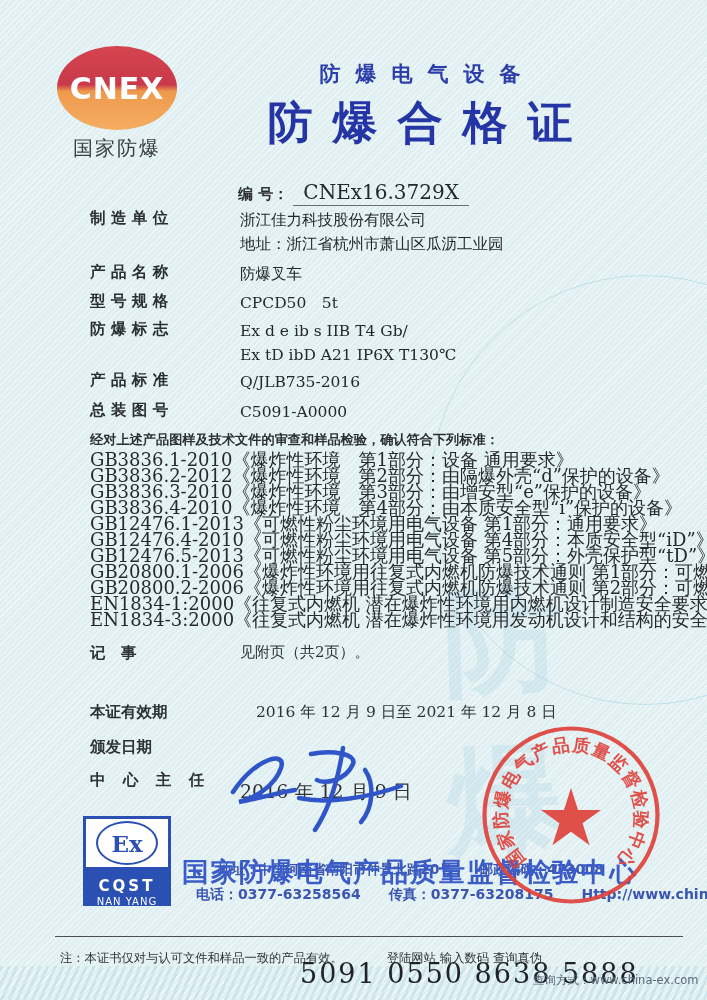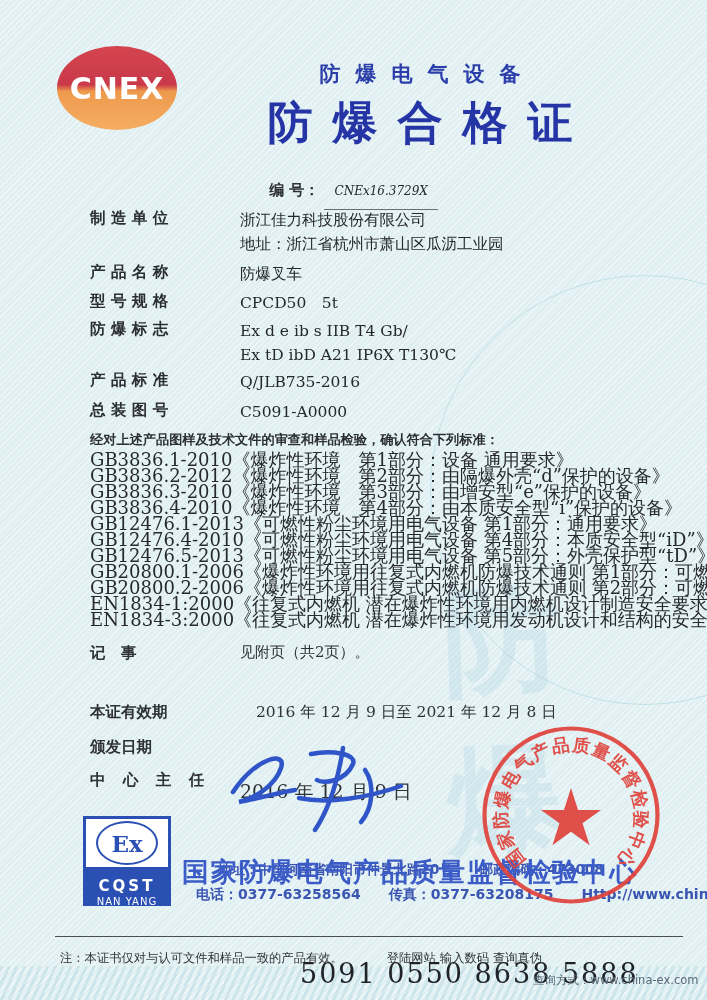--- a/index.html
+++ b/index.html
@@ -27,21 +27,21 @@
     background:linear-gradient(180deg,#d4454f 0%,#c9394a 46%,#ee9a4d 54%,#f5ad62 100%);
     display:flex; align-items:center; justify-content:center; z-index:1; }
   .logo-text { color:#fff; font-size:30px; font-weight:bold; letter-spacing:1px; }
   .logo-caption { left:53px; top:135px; width:128px; text-align:center; font-size:20px; letter-spacing:2px; color:#3a3e44; }
   .subtitle { left:210px; top:60px; width:420px; text-align:center; font-size:21px; font-weight:bold;
               color:#2c3ea9; letter-spacing:15px; text-indent:15px; }
   .title { left:195px; top:93px; width:450px; text-align:center; font-size:45px; font-weight:bold;
            color:#2535a6; letter-spacing:20px; text-indent:20px; }
   .serial-row { left:0; top:180px; width:100%; text-align:center; z-index:1; }
   .serial-label { font-size:15px; font-weight:600; color:#2e3237; }
-  .serial-value { font-size:12px; border-bottom:1px solid #6b6f74; padding:0 10px 11px 10px; color:#24282d;font-style:italic; }
+  .serial-value { font-size:20px; border-bottom:1px solid #6b6f74; padding:0 10px 1px 10px; color:#24282d; }
 
   
   .field-label { left:90px; width:150px; font-size:15.5px; font-weight:600; color:#2b2f35; z-index:1; }
   .field-value { left:240px; font-size:15.5px; line-height:24px; color:#24282d; z-index:1; }
 
   
   .standards { left:90px; top:431px; width:600px; z-index:1; }
   .standards-intro { font-size:13.2px; font-weight:600; margin-bottom:3px; color:#2b2f35; }
   .standards-list div { font-family:"DejaVu Serif","Liberation Serif",serif; font-size:18px; line-height:16.05px; color:#26292e; white-space:nowrap; }
 
@@ -84,20 +84,21 @@
 
 <div class="page">
 
   <div class="abs wm-circle"></div>
   <div class="abs wm-chars serif">防 爆</div>
   <div class="abs bottom-band"></div>
 
   <div class="abs logo-oval">
     <span class="logo-text">CNEX</span>
   </div>
+  <div class="abs logo-caption">国家防爆</div>
   <div class="abs subtitle">防爆电气设备</div>
   <div class="abs title">防爆合格证</div>
   <div class="abs serial-row">
     <span class="serial-label">编 号：</span>
     <span class="serial-value serif">CNEx16.3729X</span>
   </div>
 
   <div class="abs field-label" style="top:208px">制 造 单 位</div>
   <div class="abs field-value serif" style="top:208px">
     <div>浙江佳力科技股份有限公司</div>

